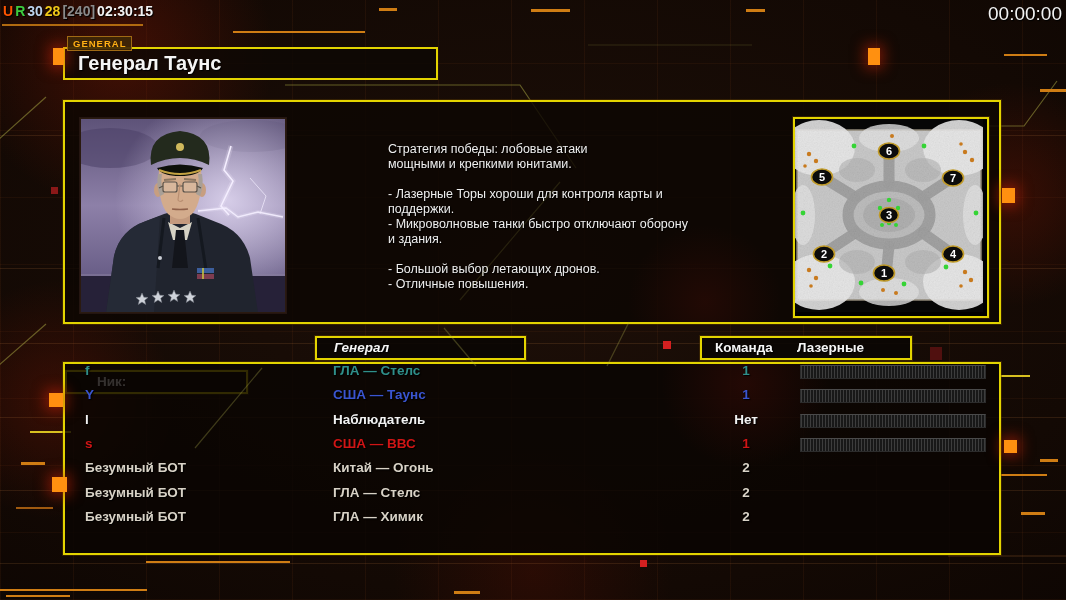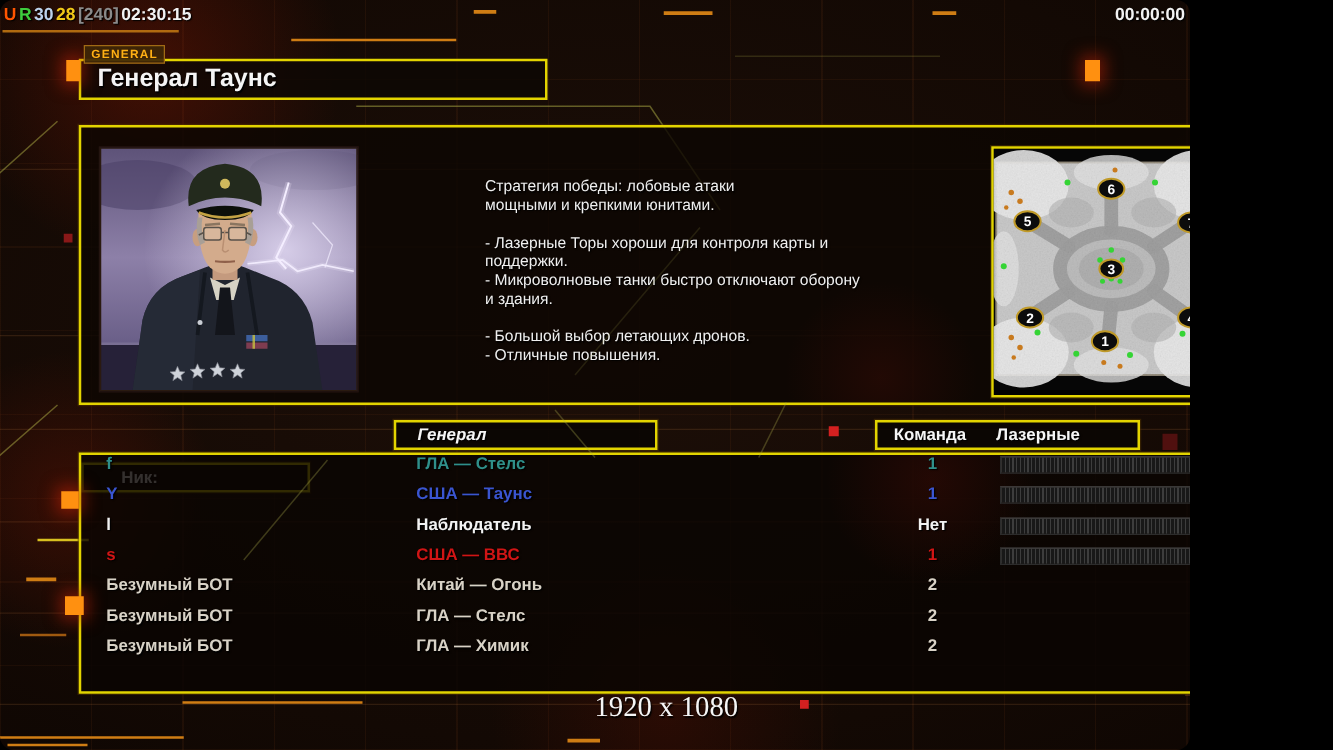--- a/index.html
+++ b/index.html
@@ -1,43 +1,42 @@
 <!DOCTYPE html>
 <html><head>
 <meta charset="utf-8">
 <style>
   html,body{margin:0;padding:0;background:#000;}
   #screen{
-    position:relative;width:952px;height:600px;overflow:hidden;
+    position:relative;width:1066px;height:600px;overflow:hidden;
     font-family:"Liberation Sans",sans-serif;
     background:
       radial-gradient(circle 220px at 120px 55px, rgba(140,25,5,.38), transparent 70%),
       radial-gradient(circle 160px at 1010px 195px, rgba(140,25,5,.30), transparent 70%),
       radial-gradient(circle 170px at 55px 400px, rgba(140,25,5,.30), transparent 70%),
       radial-gradient(circle 200px at 533px 572px, rgba(120,20,5,.22), transparent 70%),
       repeating-linear-gradient(90deg, rgba(255,125,45,.06) 0 1px, transparent 1px 73px),
       repeating-linear-gradient(0deg, rgba(255,125,45,.05) 0 1px, transparent 1px 67px),
       radial-gradient(ellipse 900px 500px at 50% 45%, #1d0f08, #130904 65%, #0c0502);
-    border-radius: 11px;
   }
   .hline{position:absolute;left:0;width:1066px;height:1px;background:rgba(230,150,80,.14);z-index:1;}
   .dash{position:absolute;height:2px;background:#cf7d14;z-index:4;}
   .dash.y{background:#d8c020;}
   .dash.dk{background:#a05a10;}
   .sq{position:absolute;background:#ff9010;box-shadow:0 0 13px 4px rgba(200,35,8,.5);z-index:6;}
   .sqr{position:absolute;z-index:6;}
   svg.traces{position:absolute;left:0;top:0;z-index:1;pointer-events:none;}
   svg.traces2{position:absolute;left:0;top:0;z-index:6;pointer-events:none;}
 
   
   .statusL{position:absolute;left:3px;top:3px;font-size:14px;font-weight:bold;letter-spacing:0;
     text-shadow:1px 1px 1px #000;z-index:7;}
   .statusL span{margin-right:2px;}
   .c-u{color:#ff5500}.c-r{color:#3ecc3e}.c-b{color:#bcd2ec}.c-y{color:#f0c818}.c-g{color:#8a8a8a}.c-w{color:#f2f2f2}
-  .statusR{position:absolute;right:4px;top:3px;font-size:14px;font-weight:bold;color:#f2f2f2;
+  .statusR{position:absolute;right:4px;top:3px;font-size:19px;font-weight:normal;color:#f2f2f2;
     text-shadow:1px 1px 1px #000;z-index:7;}
 
   
   .gen-tab{position:absolute;left:67px;top:36px;height:11px;line-height:11px;padding:1px 5px;
     border:1px solid #a06a14;background:rgba(62,38,6,.92);color:#ffb014;font-size:9.5px;font-weight:bold;
     letter-spacing:1px;z-index:6;}
   .title-box{position:absolute;left:63px;top:47px;width:358px;height:29px;border:2px solid #e3d400;
     background:rgba(12,8,4,.8);color:#f5f5f5;font-size:20px;font-weight:bold;line-height:29px;
     padding-left:13px;text-shadow:1px 1px 1px #000;z-index:5;}
 
@@ -360,15 +359,14 @@
 
   <svg class="traces2" width="1066" height="600">
     <g fill="none" stroke="rgba(170,170,75,.32)" stroke-width="1.2">
       <path d="M195,448 L262,368"></path>
       <path d="M444,328 L476,366"></path>
       <path d="M629,322 L607,366"></path>
       <path d="M460,300 L560,182" opacity=".5"></path>
     </g>
   </svg>
 
-  <div class="footer-res">1920 x 1080</div>
 
 </div>
 
 </body></html>

